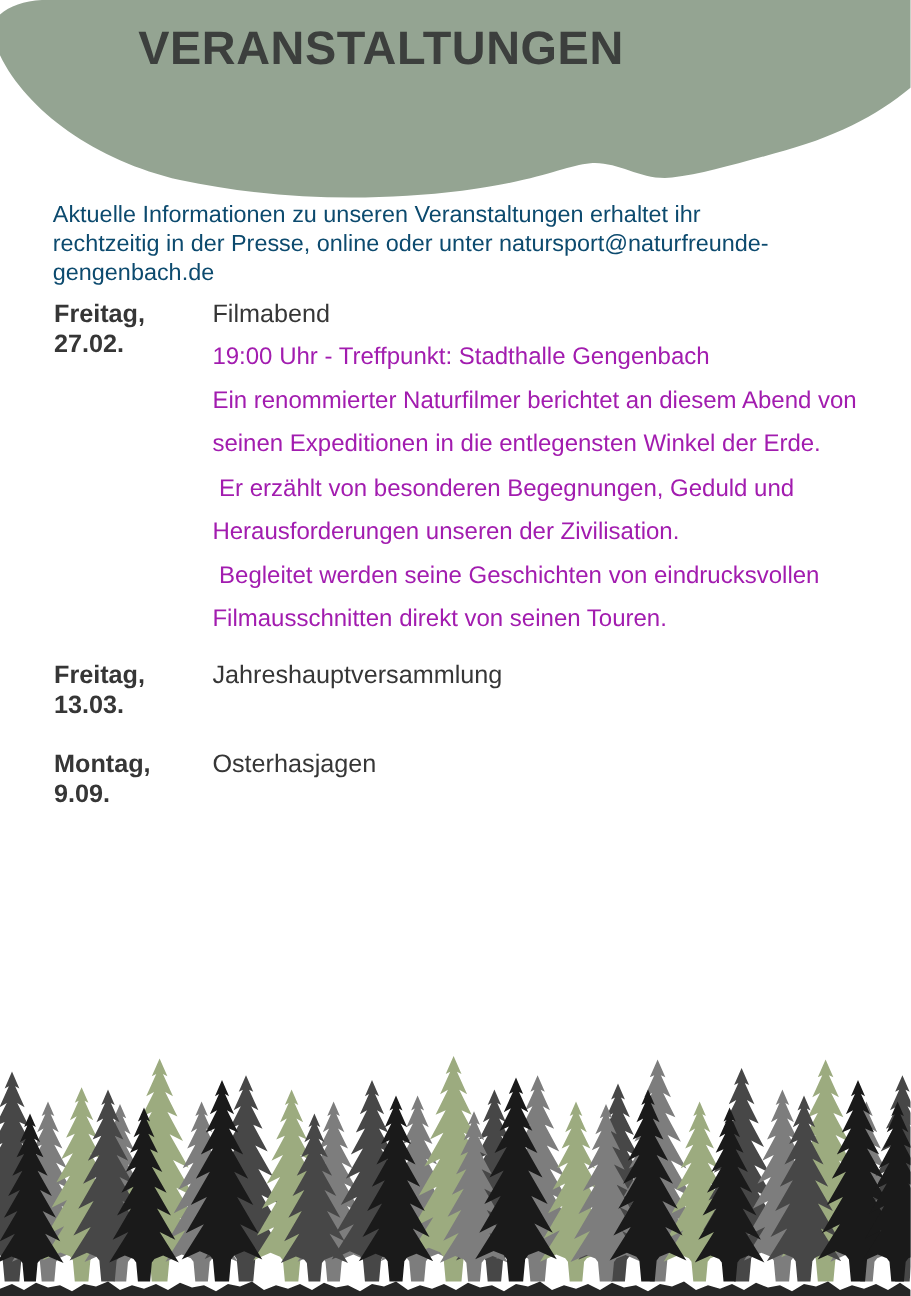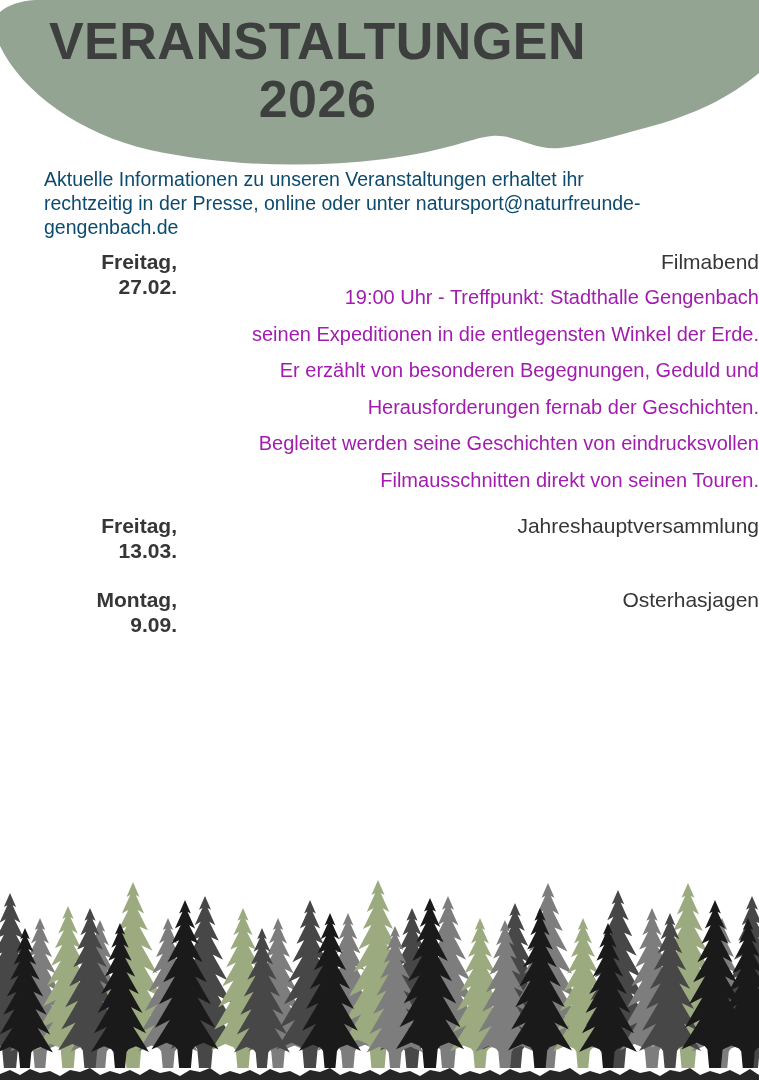--- a/index.html
+++ b/index.html
@@ -9,34 +9,34 @@
     overflow:hidden;
     background:#ffffff;
     font-family:"Liberation Sans", sans-serif;
   }
   
   .blob-svg{position:absolute;top:0;left:0;display:block;}
   .header-title{
     position:absolute;top:12px;left:0;width:635px;
     text-align:center;
     font-weight:bold;
-    font-size:52px;
+    font-size:39px;
     line-height:58px;
     letter-spacing:0.5px;
     color:#3c3f3d;
   }
   
   .intro{
     position:absolute;top:167px;left:44px;right:0;
     font-size:19.5px;line-height:24px;color:#0c4a6e;
   }
   .intro-line{white-space:pre;}
   
   .events{position:absolute;top:249px;left:45px;right:0;}
-  .event{display:flex;margin-bottom:15px;text-align:right;}
+  .event{display:flex;margin-bottom:15px;}
   .event:nth-child(2){margin-bottom:24px;}
   .event-date-col{
     width:132px;flex:0 0 132px;
     font-weight:bold;font-size:21px;line-height:25px;color:#363636;
   }
   .event-content{flex:1 1 auto;min-width:0;}
   .event-title{
     font-weight:normal;font-size:21px;line-height:25px;color:#363636;
   }
   .event-lines{padding-top:5px;font-size:20px;line-height:36.5px;color:#a21caf;}
@@ -55,42 +55,42 @@
              C612,137 585,145 560,148
              C535,151 515,134 492,136
              C470,138 452,150 385,159
              C310,168 230,167 150,150
              C80,134 22,92 0,46
              L0,12 C8,5 20,1 35,0 Z" fill="#94a492"></path>
   </svg>
 
   <div class="header-title" style="color: rgb(60, 63, 61);">
     <div>VERANSTALTUNGEN</div>
-    <div>2026</div>
   </div>
 
   <div class="intro" id="intro">
       <div class="intro-line">Aktuelle Informationen zu unseren Veranstaltungen erhaltet ihr</div>
       <div class="intro-line">rechtzeitig in der Presse, online oder unter natursport@naturfreunde-</div>
       <div class="intro-line">gengenbach.de</div>
     </div>
 
   <div class="events" id="events">
   <div class="event">
     <div class="event-date-col">
       <div class="event-day">Freitag,</div>
       <div class="event-date">27.02.</div>
     </div>
     <div class="event-content">
       <div class="event-title">Filmabend</div>
       <div class="event-lines">
             <div class="event-line">19:00 Uhr - Treffpunkt: Stadthalle Gengenbach</div>
+            <div class="event-line">Ein renommierter Naturfilmer berichtet an diesem Abend von</div>
             <div class="event-line">seinen Expeditionen in die entlegensten Winkel der Erde.</div>
             <div class="event-line"> Er erzählt von besonderen Begegnungen, Geduld und</div>
-            <div class="event-line">Herausforderungen fernab der Geschichten.</div>
+            <div class="event-line">Herausforderungen unseren der Zivilisation.</div>
             <div class="event-line"> Begleitet werden seine Geschichten von eindrucksvollen</div>
             <div class="event-line">Filmausschnitten direkt von seinen Touren.</div>
           </div>
     </div>
   </div>
 
   <div class="event">
     <div class="event-date-col">
       <div class="event-day">Freitag,</div>
       <div class="event-date">13.03.</div>

